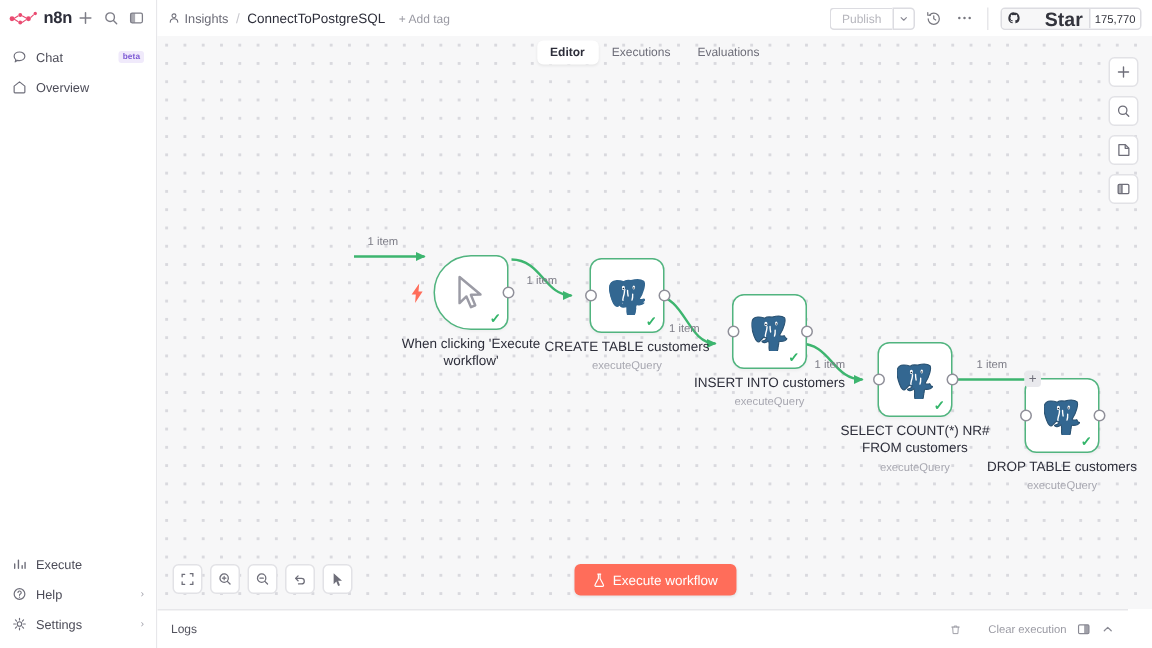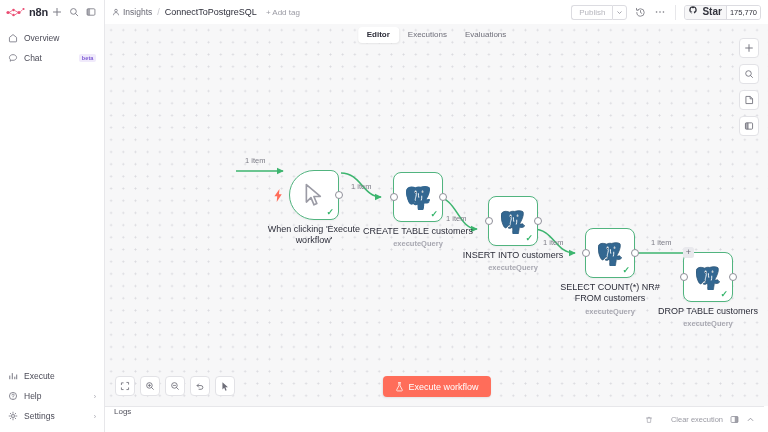--- a/index.html
+++ b/index.html
@@ -71,21 +71,21 @@
     display: flex; align-items: center; cursor: pointer;
   }
   .publish-caret {
     border: 1px solid #dcdce1; border-radius: 0 3px 3px 0; background: #fff;
     width: 15px; height: 15px; display: flex; align-items: center;
     justify-content: center; font-size: 6px; color: #8a8a94; cursor: pointer;
   }
   .hdr-ic { width: 14px; height: 14px; display: flex; align-items: center; justify-content: center; color: #77777f; cursor: pointer; }
   .hdr-div { width: 1px; height: 15px; background: #e7e7ea; margin: 0 2px; }
   .star-group { display: flex; align-items: stretch; border: 1px solid #dcdce1; border-radius: 3px; overflow: hidden; height: 15px; }
-  .star-left { display: flex; gap: 5px; padding: 0 4px; background: #f7f7f8; font-size: 10px; color: #33343d; font-weight: 600; cursor: pointer;}
+  .star-left { display: flex; align-items: center; gap: 17px; padding: 0 4px; background: #f7f7f8; font-size: 13px; color: #33343d; font-weight: 600; cursor: pointer;}
   .star-count { display: flex; align-items: center; padding: 0 3px; background: #fff; font-size: 7.5px; color: #33343d; border-left: 1px solid #dcdce1; }
 
   
   #canvas {
     position: absolute; left: 0; right: 0; top: 24px; bottom: 26px;
     background-color: #f7f7f8;
     background-image: radial-gradient(circle, #d9d9de 0.9px, transparent 1px);
     background-size: 12.2px 12.2px;
     overflow: hidden;
   }
@@ -121,23 +121,23 @@
     position: absolute; left: 50%; transform: translateX(-50%); bottom: 9px;
     background: #ff6d5a; color: #fff; border: none; border-radius: 4px;
     height: 21px; padding: 0 12px; font-size: 9px;
     display: flex; align-items: center; gap: 5px; cursor: pointer;
     font-family: "Liberation Sans", sans-serif; z-index: 20;
     box-shadow: 0 1px 2px rgba(0,0,0,0.08);
   }
 
   
   #logs {
-    position: absolute; left: 0; right: 4px; bottom: 0; height: 26px;
+    position: absolute; left: 0; right: 16px; bottom: 0; height: 26px;
     background: #fff; border-top: 1px solid #e7e7ea;
-    display: flex; padding: 0 9px;
+    display: flex; align-items: center; padding: 0 9px;
   }
   .logs-lbl { font-size: 8px; color: #53535e; }
   .logs-right { margin-left: auto; display: flex; align-items: center; gap: 7px; }
   .clear-exec { display: flex; align-items: center; gap: 18px; font-size: 7.5px; color: #9a9aa3; cursor: pointer; }
   .logs-ic { color: #8a8a94; display: flex; align-items: center; cursor: pointer; }
 
   
   .node { position: absolute; z-index: 10; }
   .node-box {
     width: 50px; height: 50px; background: #fff;
@@ -152,21 +152,21 @@
     position: absolute; right: 4px; bottom: 2px;
     color: #34b56a; font-size: 9px; line-height: 1; font-weight: 700;
   }
   .node-label {
     position: absolute; top: 54px; left: 50%; transform: translateX(-50%);
     text-align: center; font-size: 9px; color: #2d2e3a;
     white-space: nowrap; line-height: 1.25; font-weight: 400;
   }
   .node-label.wrap { white-space: normal; width: 112px; }
   .node-sub {
-    font-size: 7.5px; color: #a7a7b0; margin-top: 2px; font-weight: 700;
+    font-size: 7.5px; color: #a7a7b0; margin-top: 2px; font-weight: 400;
   }
   .port {
     position: absolute; width: 8px; height: 8px; border-radius: 50%;
     background: #fff; border: 1.3px solid #8f8f99; top: 50%;
     margin-top: -4px; z-index: 12;
   }
   .port.in { left: -4.5px; }
   .port.out { right: -4.5px; }
   .bolt { position: absolute; left: -17px; top: 50%; margin-top: -6px; color: #ff6d5a; font-size: 12px; line-height:1; }
 
@@ -216,33 +216,33 @@
             <rect x="1.5" y="2.5" width="11" height="9" rx="1.4" fill="none" stroke="currentColor" stroke-width="1.2"></rect>
             <rect x="1.5" y="2.5" width="4.2" height="9" fill="currentColor" opacity="0.65"></rect>
           </svg>
       </div>
     </div>
 
     <div class="sb-nav">
       <div class="sb-item">
         <span class="ic">
           <svg width="10" height="10" viewBox="0 0 14 14">
-              <path d="M2 6.2L7 2.2l5 4v5.4a.8.8 0 01-.8.8H2.8a.8.8 0 01-.8-.8z" fill="none" stroke="currentColor" stroke-width="1.1" stroke-linejoin="round"></path>
-            </svg>
-        </span>
-        <span class="lbl">Overview</span>
-      </div>
-      <div class="sb-item">
-        <span class="ic">
-          <svg width="10" height="10" viewBox="0 0 14 14">
               <path d="M2 6.3c0-2.2 2.2-4 5-4s5 1.8 5 4-2.2 4-5 4c-.6 0-1.2-.1-1.7-.2L3 11.5l.6-1.9C2.6 8.8 2 7.6 2 6.3z" fill="none" stroke="currentColor" stroke-width="1.1" stroke-linejoin="round"></path>
             </svg>
         </span>
         <span class="lbl">Chat</span>
         <span class="badge-beta">beta</span>
+      </div>
+      <div class="sb-item">
+        <span class="ic">
+          <svg width="10" height="10" viewBox="0 0 14 14">
+              <path d="M2 6.2L7 2.2l5 4v5.4a.8.8 0 01-.8.8H2.8a.8.8 0 01-.8-.8z" fill="none" stroke="currentColor" stroke-width="1.1" stroke-linejoin="round"></path>
+            </svg>
+        </span>
+        <span class="lbl">Overview</span>
       </div>
     </div>
 
     <div class="sb-bottom">
       <div class="sb-item">
         <span class="ic">
           <svg width="10" height="10" viewBox="0 0 14 14">
               <path d="M2.5 11V7M6 11V3.5M9.5 11V8.5M12.2 11V5.5" stroke="currentColor" stroke-width="1.3" stroke-linecap="round"></path>
             </svg>
         </span>

